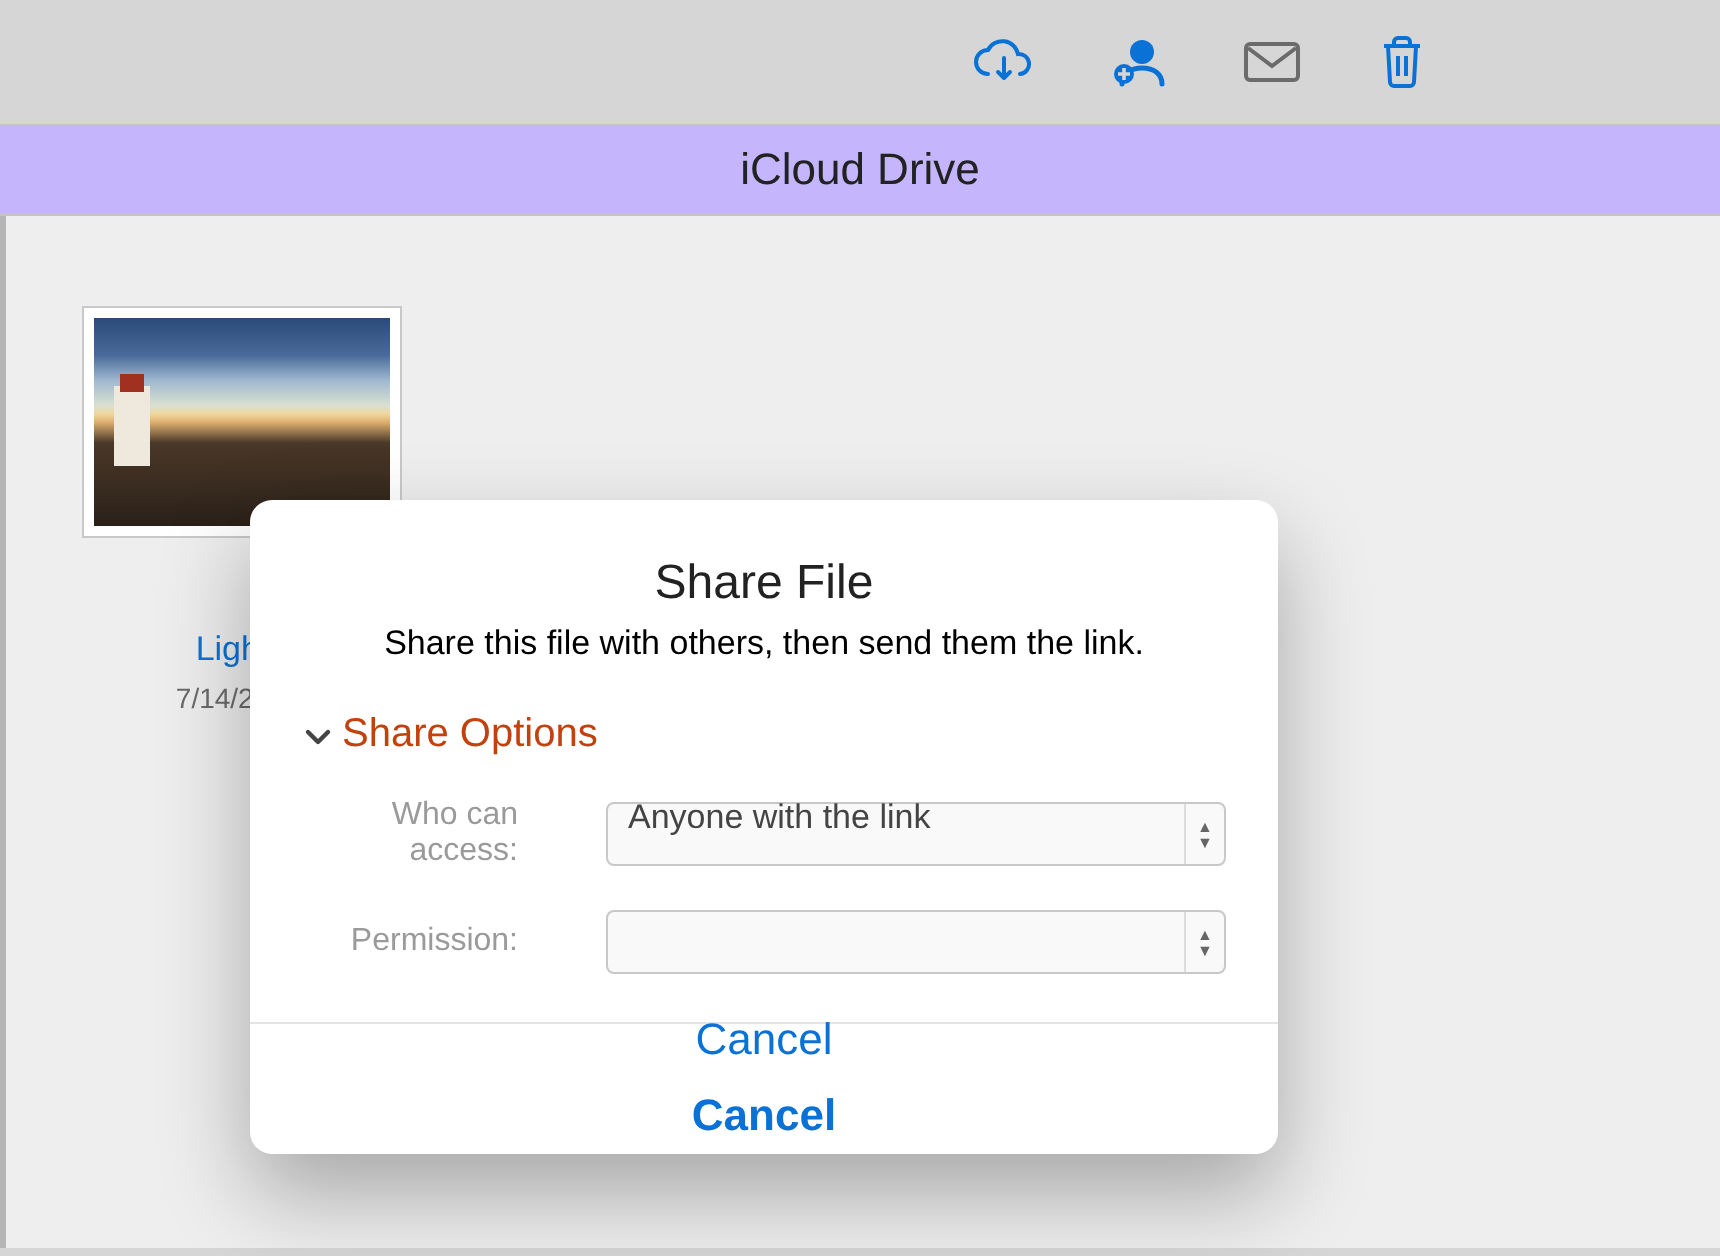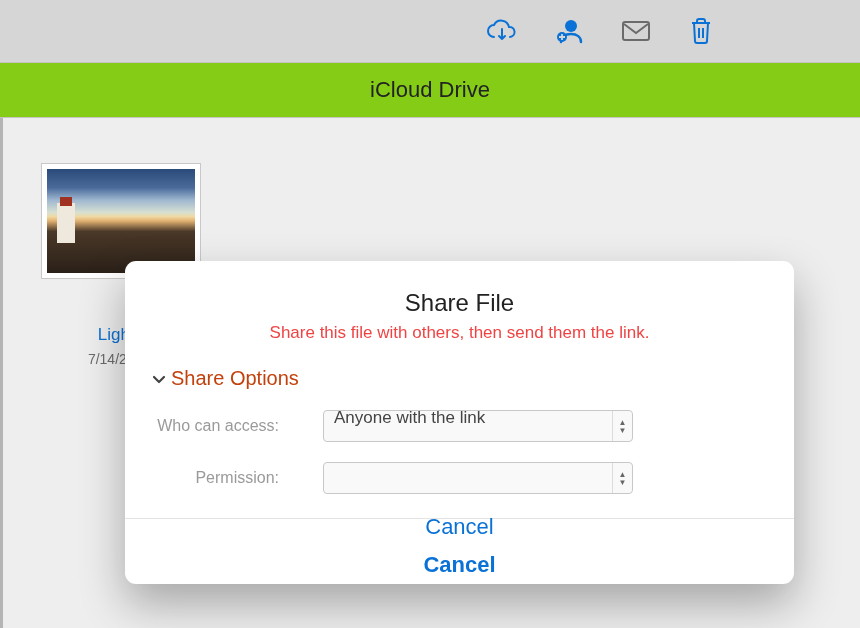--- a/index.html
+++ b/index.html
@@ -20,22 +20,22 @@
       padding-left: 340px;
     }
     .toolbar .icon {
       color: #0a72d6;
       display: flex;
       align-items: center;
       justify-content: center;
     }
     .toolbar .icon.gray { color: #6b6b6b; }
     .title-bar {
-      background: #84cc16;
-      height: 56px;
+      background: #c4b5fd;
+      height: 46px;
       border-top: 1px solid #c4c4c4;
       border-bottom: 1px solid #c4c4c4;
       display: flex;
       align-items: center;
       justify-content: center;
     }
     .title-bar-text {
       font-size: 22px;
       font-weight: 500;
       color: #222;
@@ -85,40 +85,40 @@
       color: #0a72d6;
     }
     .file-date {
       margin-top: 6px;
       font-size: 14px;
       color: #6b6b6b;
     }
     .modal {
       position: absolute;
       left: 125px;
-      top: 261px;
-      width: 669px;
+      top: 250px;
+      width: 514px;
       background: #fff;
       border-radius: 11px;
       box-shadow: 0 20px 45px rgba(0,0,0,0.3);
       overflow: hidden;
     }
     .modal-header {
       text-align: center;
       padding: 28px 30px 18px;
     }
     .modal-title {
       font-size: 24px;
       font-weight: 500;
       color: #222;
       margin-bottom: 6px;
     }
     .modal-sub {
       font-size: 17px;
-      color: #ef4444;
+      color: #000000;
     }
     .options-section {
       padding: 6px 26px 24px;
     }
     .options-toggle {
       display: flex;
       align-items: center;
       gap: 4px;
       font-size: 20px;
       color: #c2410c;

